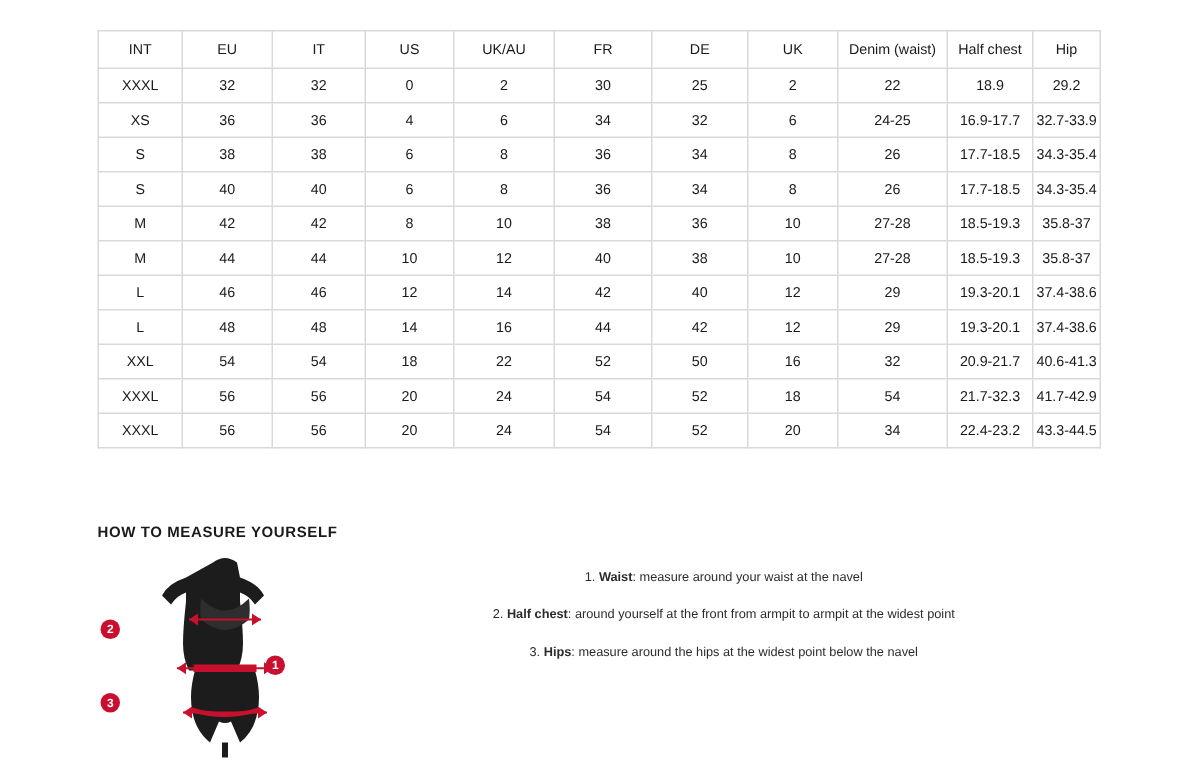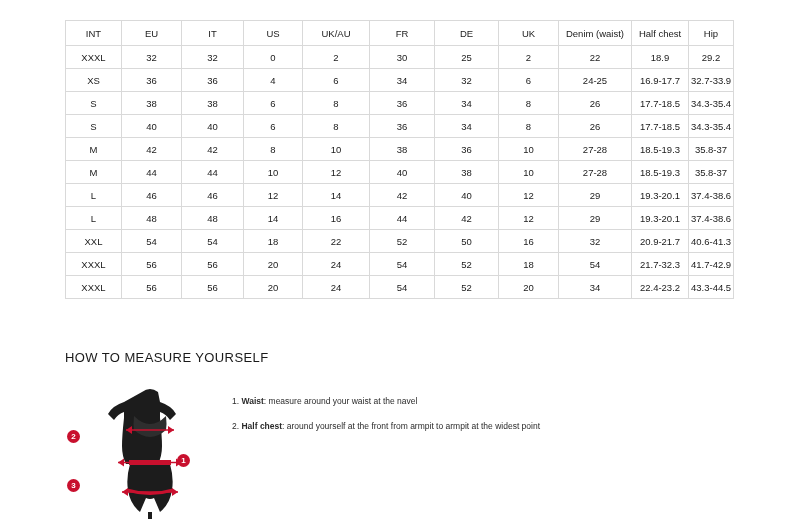--- a/index.html
+++ b/index.html
@@ -60,42 +60,43 @@
   col.c10 { width: 45px; }
 
   
   .measure-section {
     position: absolute;
     left: 65px;
     top: 350px;
     width: 668px;
   }
   .measure-title {
-    font-size: 13px;
-    font-weight: normal;
+    font-size: 10px;
+    font-weight: bold;
     letter-spacing: 0.4px;
     color: #1a1a1a;
-    margin-bottom: 21px;
+    margin-bottom: 8px;
   }
   .measure-body {
     position: relative;
     display: flex;
     align-items: flex-start;
   }
   .figure-holder {
     position: relative;
     width: 120px;
     height: 140px;
     margin-left: 25px;
     flex: 0 0 120px;
   }
   .notes {
     margin-left: 22px;
     margin-top: 10px;
     flex: 1 1 auto;
+    text-align: center;
   }
   .note {
     font-size: 8.5px;
     color: #2b2b2b;
     margin-bottom: 15px;
     line-height: 1.2;
   }
   .note b { font-weight: bold; }
 
   
@@ -339,18 +340,22 @@
 
       <div class="notes">
         <div class="note">
           <span>1.</span>
           <b>Waist</b><span>: measure around your waist at the navel</span>
         </div>
         <div class="note">
           <span>2.</span>
           <b>Half chest</b><span>: around yourself at the front from armpit to armpit at the widest point</span>
         </div>
+        <div class="note">
+          <span>3.</span>
+          <b>Hips</b><span>: measure around the hips at the widest point below the navel</span>
+        </div>
       </div>
 
     </div>
   </div>
 
 </div>
 
 </body></html>

